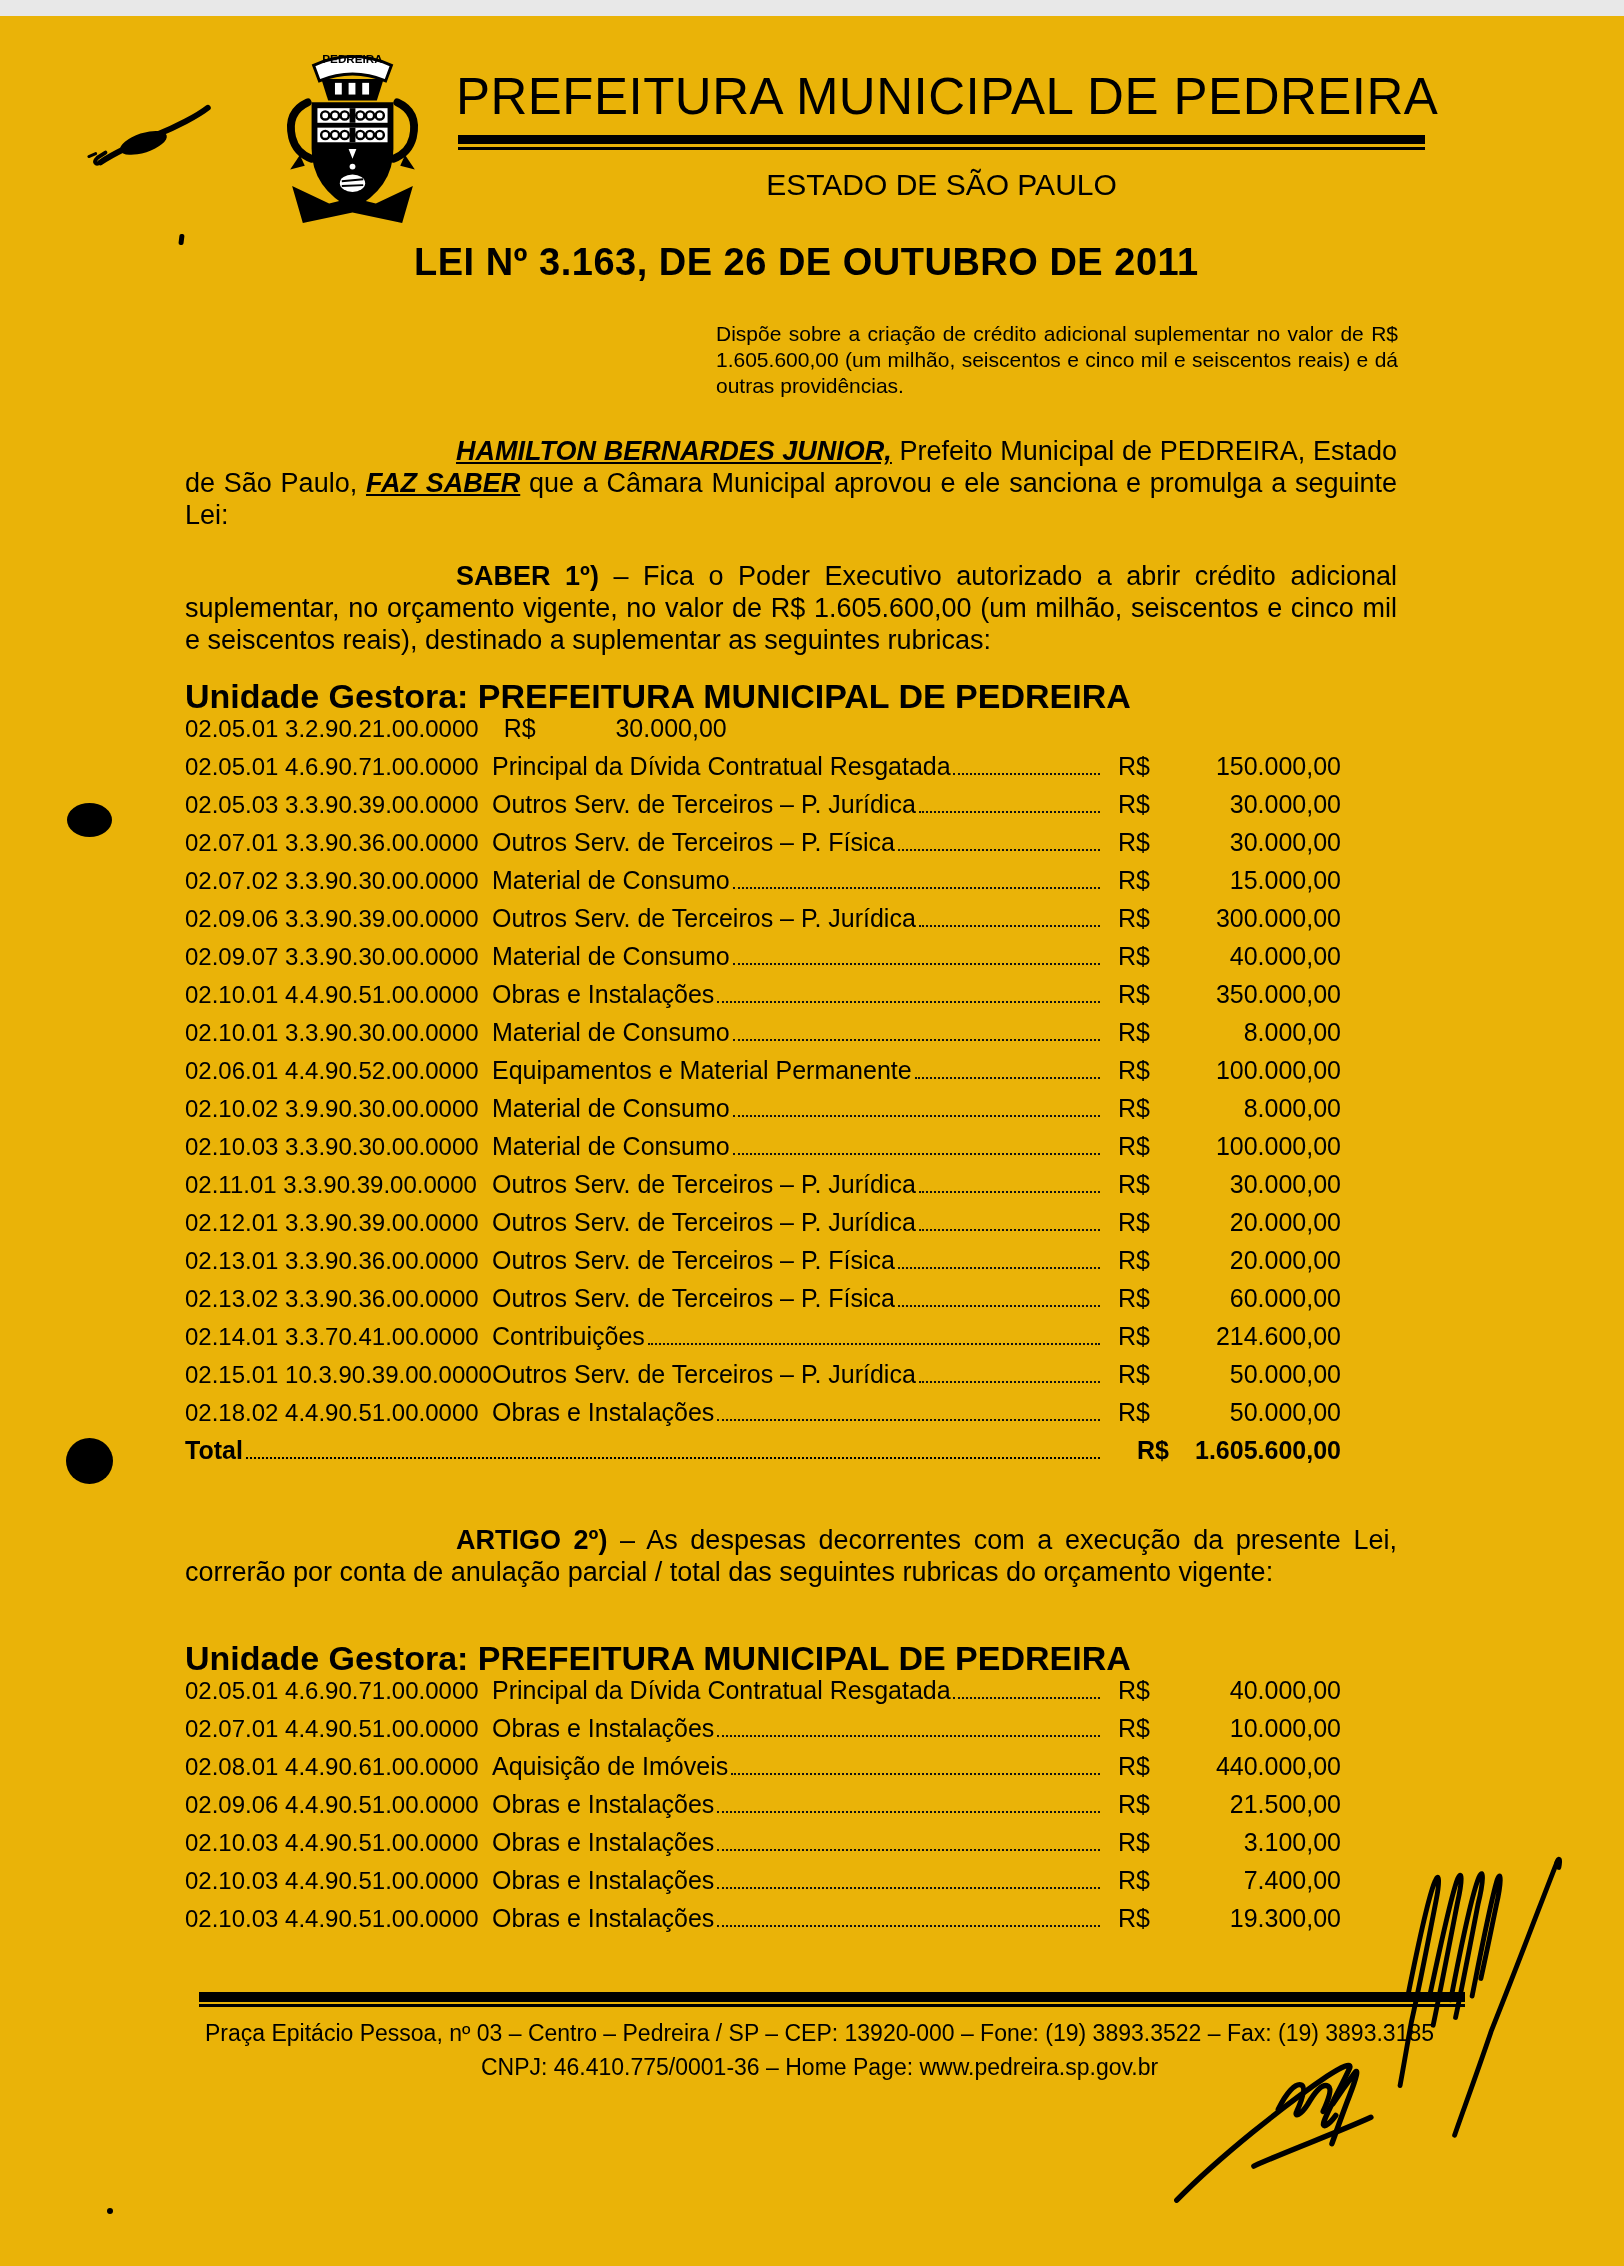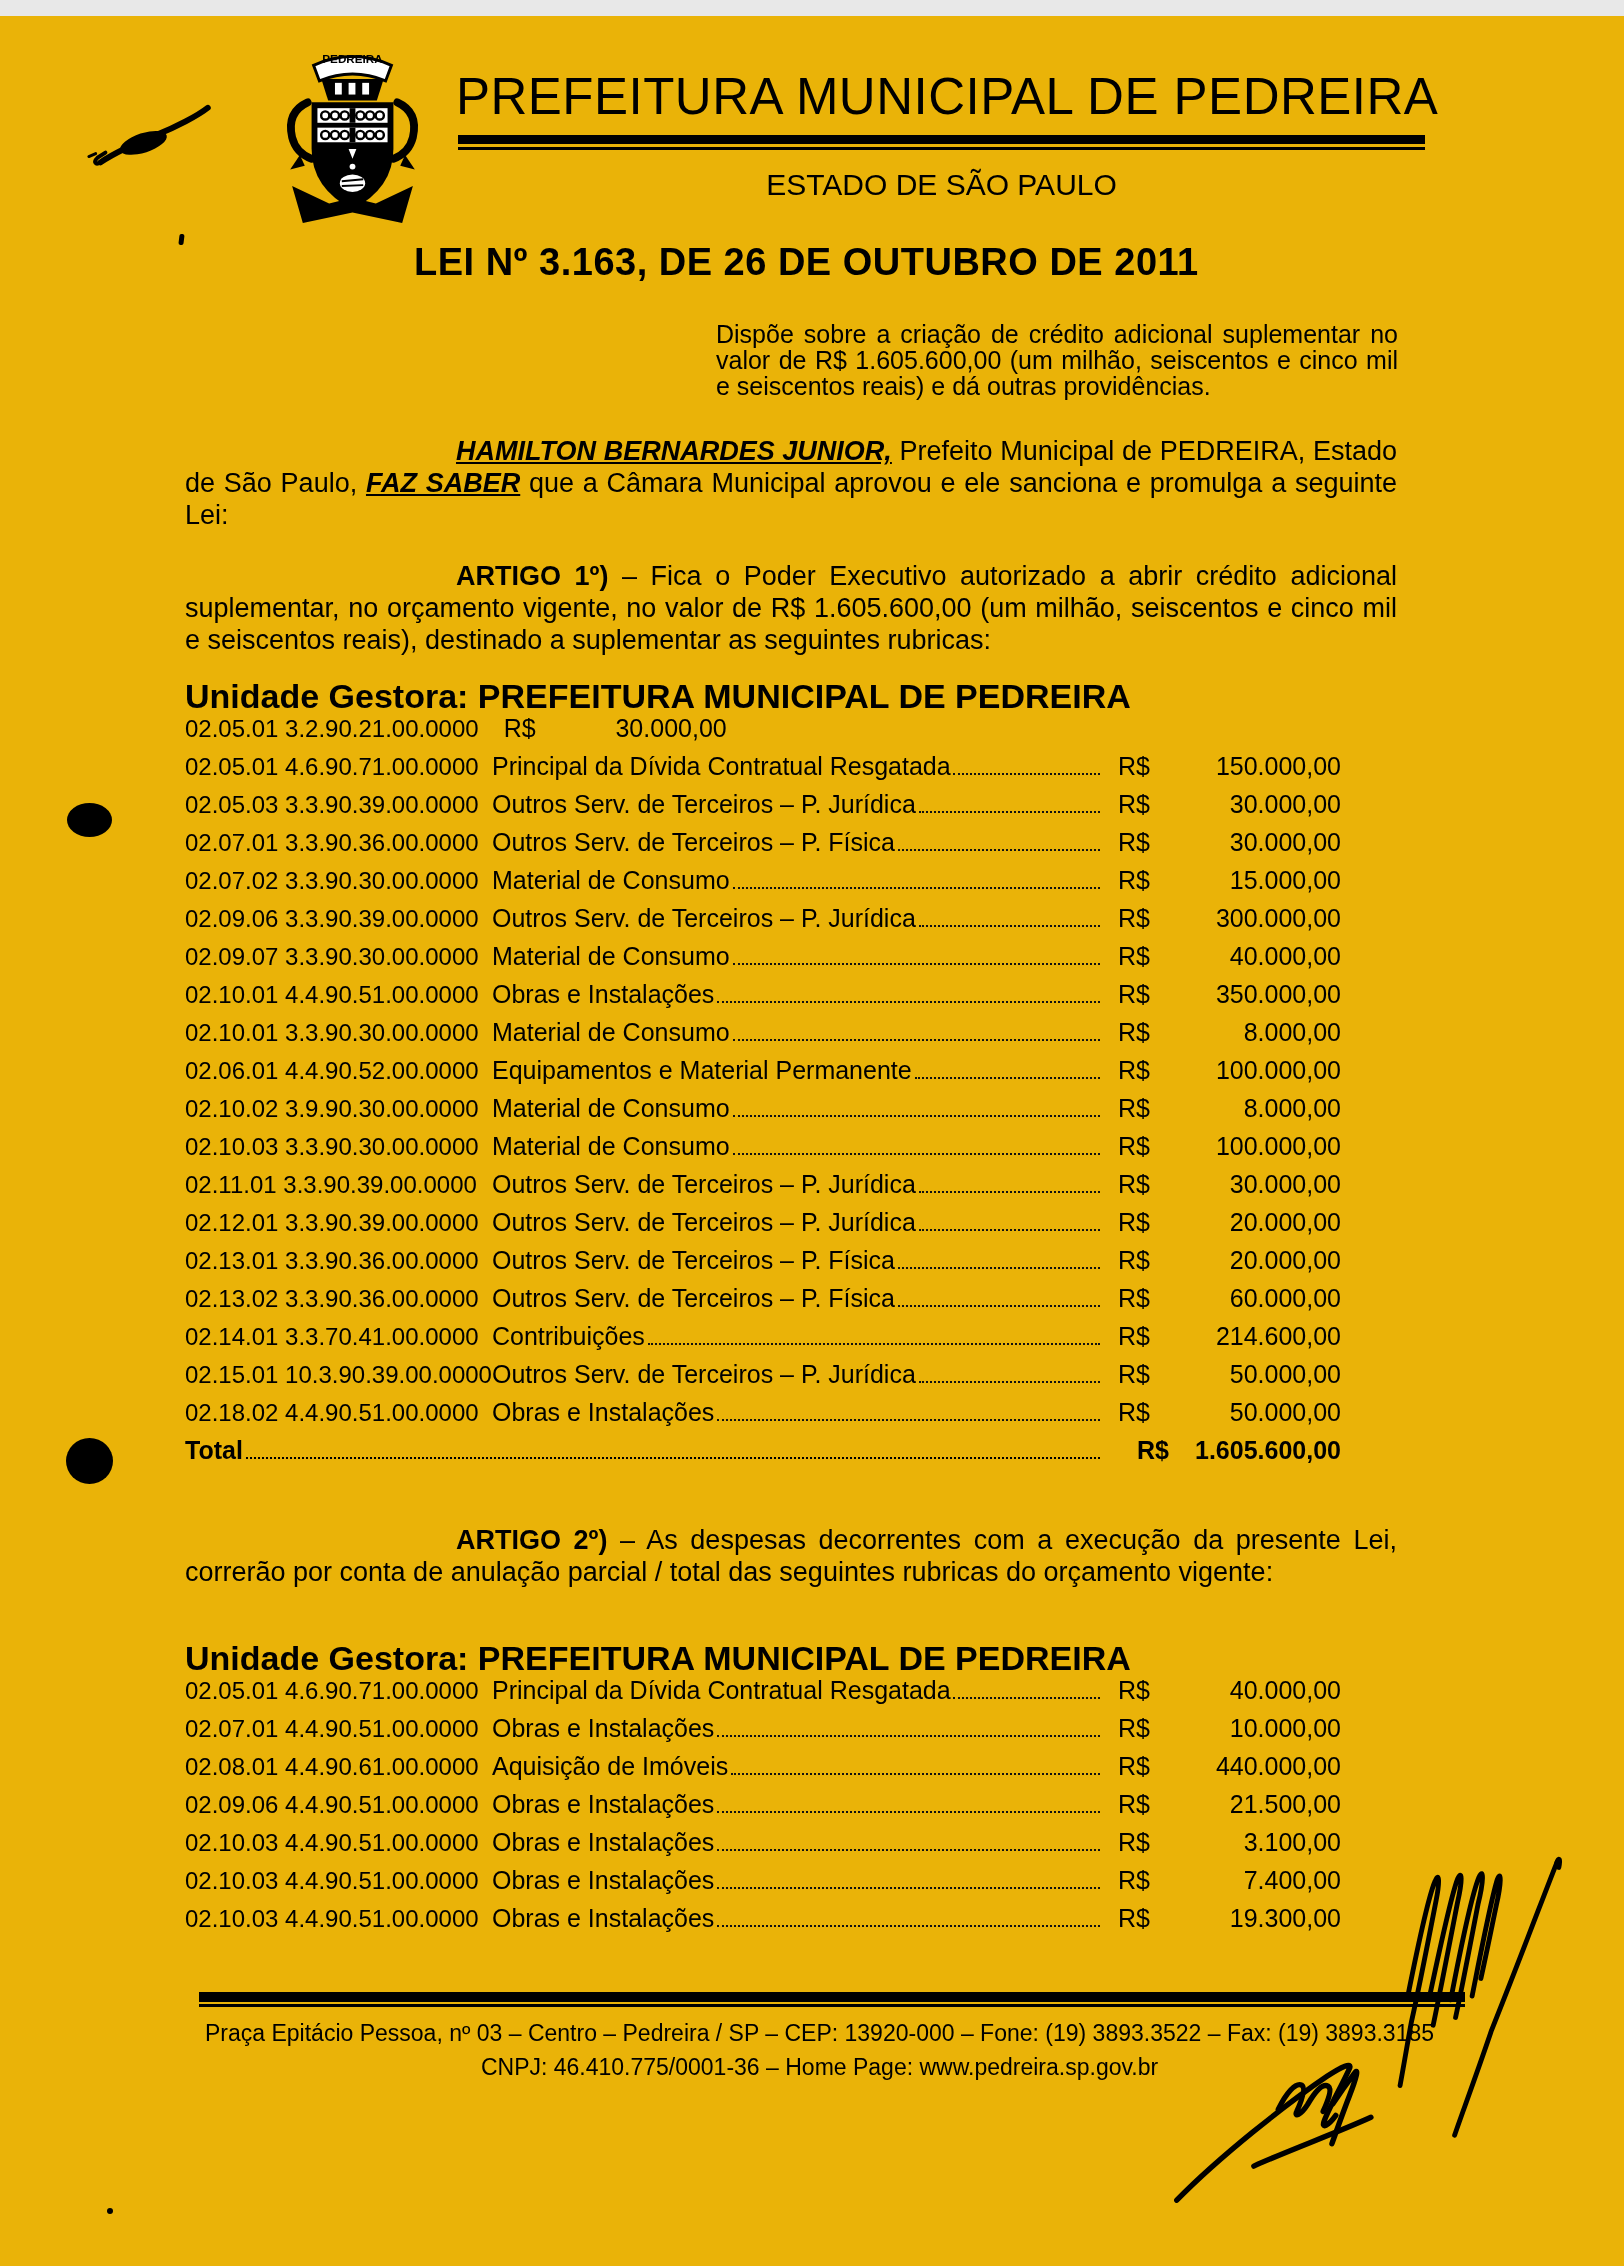--- a/index.html
+++ b/index.html
@@ -27,21 +27,21 @@
   .header-rule .bar2 { height:2.9px; background:#000; margin-top:2.9px; }
   .estado { position:absolute; left:458px; top:152px; width:967px; text-align:center; font-size:30px; }
 
   .doc-title {
     position:absolute; left:414px; top:225px; white-space:nowrap;
     font-size:38px; font-weight:bold; letter-spacing:0.5px;
   }
 
   .ementa {
     position:absolute; left:716px; top:305px; width:682px;
-    font-size:25px; line-height:26px; text-align:justify;
+    font-size:21px; line-height:26px; text-align:justify;
   }
 
   .para { position:absolute; font-size:27px; line-height:32px; text-align:justify; }
   .para-preamble { left:185px; top:419px; width:1212px; text-indent:271px; }
   .para-artigo1  { left:185px; top:544px; width:1212px; text-indent:271px; }
   .para-artigo2  { left:185px; top:1508px; width:1212px; text-indent:271px; }
   .bi { font-weight:bold; font-style:italic;text-decoration:underline; }
   .b  { font-weight:bold;text-align:right; }
 
   
@@ -143,21 +143,21 @@
 
   <div class="doc-title">LEI Nº  3.163, DE 26 DE OUTUBRO DE 2011</div>
 
   <div class="ementa">Dispõe sobre a criação de crédito adicional suplementar no valor de R$ 1.605.600,00 (um milhão, seiscentos e cinco mil e seiscentos reais) e dá outras providências.</div>
 
   <div class="para para-preamble">
     <span class="bi">HAMILTON BERNARDES JUNIOR,</span><span> Prefeito Municipal de PEDREIRA, Estado de São Paulo, </span><span class="bi">FAZ SABER</span><span> que a Câmara Municipal aprovou e ele sanciona e promulga a seguinte Lei:</span>
   </div>
 
   <div class="para para-artigo1">
-    <span class="b">ARTIGO 1º)</span><span> – Fica o Poder Executivo autorizado a abrir crédito adicional suplementar, no orçamento vigente, no valor de R$ 1.605.600,00 (um milhão, seiscentos e cinco mil e seiscentos reais), destinado a suplementar as seguintes rubricas:</span>
+    <span class="b">SABER 1º)</span><span> – Fica o Poder Executivo autorizado a abrir crédito adicional suplementar, no orçamento vigente, no valor de R$ 1.605.600,00 (um milhão, seiscentos e cinco mil e seiscentos reais), destinado a suplementar as seguintes rubricas:</span>
   </div>
 
   <div class="btable btable-1">
     <div class="unit">Unidade Gestora: PREFEITURA MUNICIPAL DE PEDREIRA</div>
     <div class="rows">
         <div class="trow">
           <span class="c-code">02.05.01 3.2.90.21.00.0000</span>
           <span class="c-cur">R$</span>
           <span class="c-amt">30.000,00</span>
         </div>

